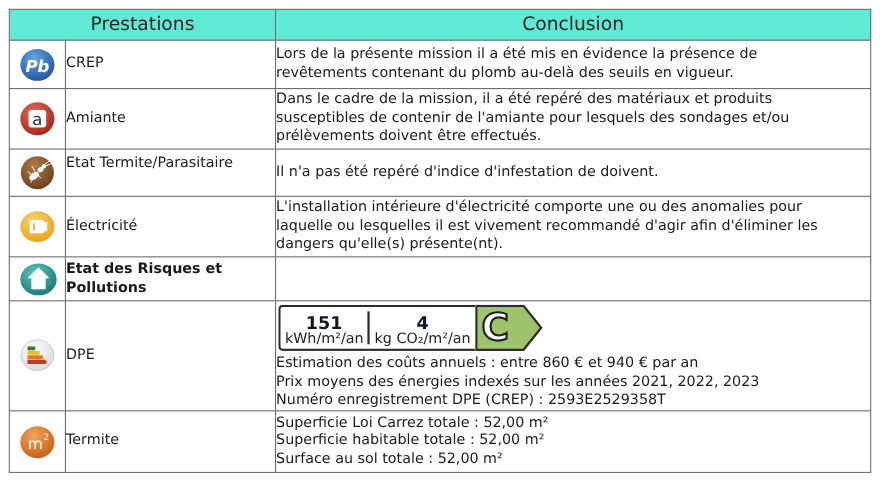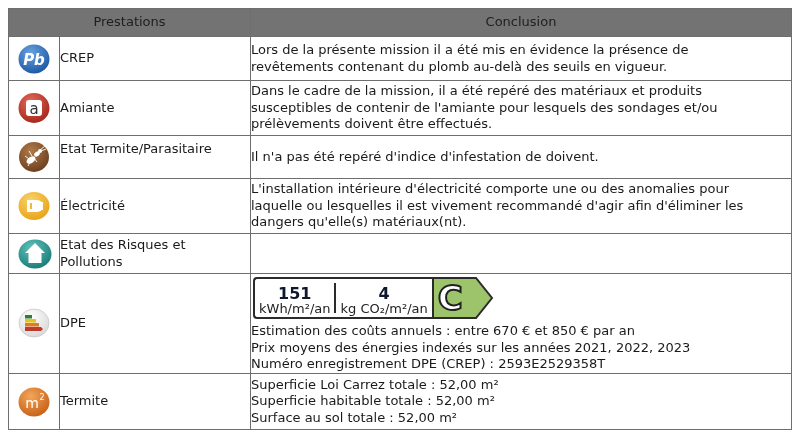--- a/index.html
+++ b/index.html
@@ -10,21 +10,21 @@
     width: 783px; border-collapse: collapse; table-layout: fixed;
     font-size: 13px; line-height: 16.5px;
   }
   table.summary td, table.summary th {
     border: 1.5px solid #6e6e6e; vertical-align: middle; padding: 0;
   }
   col.c-icon { width: 51px; }
   col.c-name { width: 191px; }
   col.c-concl { width: 541px; }
   thead th {
-    background: #737373; font-weight: normal; font-size: 13px;
+    background: #5eead4; font-weight: normal; font-size: 17px;
     height: 27px; text-align: center; color: #1e1e1e; margin-left: 16px;
   }
   td.icon-cell { text-align: center; }
   td.name-cell { padding-left: 9px; }
   td.concl-cell { padding: 3px 8px 3px 7px; }
   .icon { display: inline-block; width: 32px; height: 32px; border-radius: 50%;
           position: relative; vertical-align: middle; }
   .icon svg { display: block; }
   .line { display: block; }
   .dpe-label { display: flex; align-items: stretch; height: 42px; margin: 2px 0 4px 2px; }
@@ -141,40 +141,40 @@
             <rect x="19" y="12" width="6" height="2.5" fill="#fff"></rect>
             <rect x="19" y="17.5" width="6" height="2.5" fill="#fff"></rect>
             <rect x="12" y="13" width="2" height="6" fill="#f0b93a"></rect>
           </svg>
         </span>
       </td>
       <td class="name-cell">Électricité</td>
       <td class="concl-cell">
         <span class="line">L'installation intérieure d'électricité comporte une ou des anomalies pour</span>
         <span class="line">laquelle ou lesquelles il est vivement recommandé d'agir afin d'éliminer les</span>
-        <span class="line">dangers qu'elle(s) matériaux(nt).</span>
+        <span class="line">dangers qu'elle(s) présente(nt).</span>
       </td>
     </tr>
 
     <tr style="height:40px;">
       <td class="icon-cell">
         <span class="icon">
           <svg width="34" height="32" viewBox="0 0 34 32">
             <defs>
                 <radialGradient id="gH" cx="40%" cy="30%" r="70%">
                   <stop offset="0" stop-color="#62c1bc"></stop>
                   <stop offset="1" stop-color="#1b7f7a"></stop>
                 </radialGradient>
               </defs>
             <ellipse cx="17" cy="16" rx="16.5" ry="14.5" fill="url(#gH)"></ellipse>
             <path d="M17 5 L27 15 H23.5 V25 H10.5 V15 H7 Z" fill="#fff"></path>
           </svg>
         </span>
       </td>
-      <td class="name-cell" style="vertical-align:top;padding-top:3px;">
+      <td class="name-cell" style="vertical-align:top;padding-top:3px;font-weight:bold;">
         <span class="line">Etat des Risques et</span>
         <span class="line">Pollutions</span>
       </td>
       <td class="concl-cell"></td>
     </tr>
 
     <tr style="height:100px;">
       <td class="icon-cell">
         <span class="icon">
           <svg width="32" height="30" viewBox="0 0 32 30">
@@ -205,21 +205,21 @@
               <span class="dpe-unit">kg CO₂/m²/an</span>
             </div>
           </div>
           <div class="dpe-class">
             <svg width="62" height="42" viewBox="0 0 62 42">
               <path d="M1 1 H44 L60 21 L44 41 H1 Z" fill="#9dc46b" stroke="#2b2b2b" stroke-width="2"></path>
             </svg>
             <span class="dpe-letter">C</span>
           </div>
         </div>
-        <span class="line">Estimation des coûts annuels : entre 670 € et 850 € par an</span>
+        <span class="line">Estimation des coûts annuels : entre 860 € et 940 € par an</span>
         <span class="line">Prix moyens des énergies indexés sur les années 2021, 2022, 2023</span>
         <span class="line">Numéro enregistrement DPE (CREP) : 2593E2529358T</span>
       </td>
     </tr>
 
     <tr style="height:56px;">
       <td class="icon-cell">
         <span class="icon">
           <svg width="32" height="32" viewBox="0 0 32 32">
             <defs>

